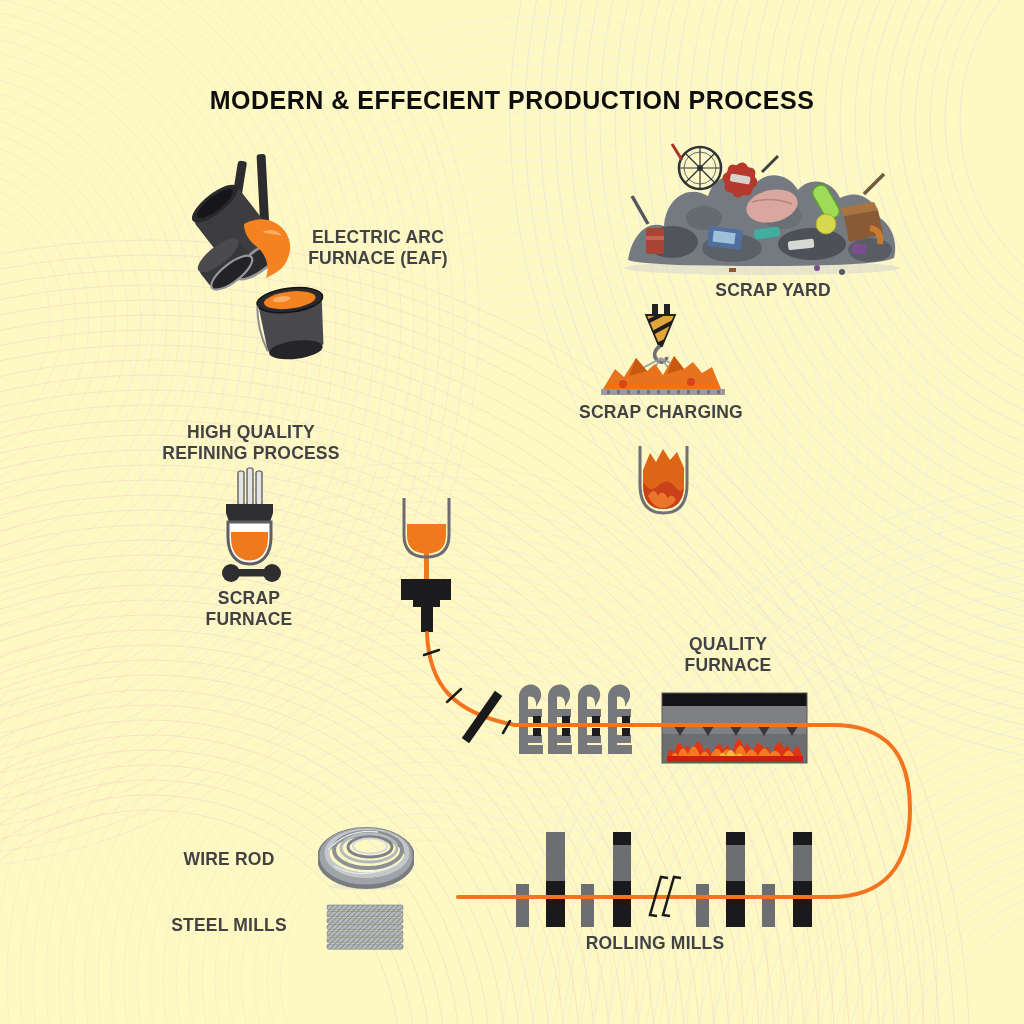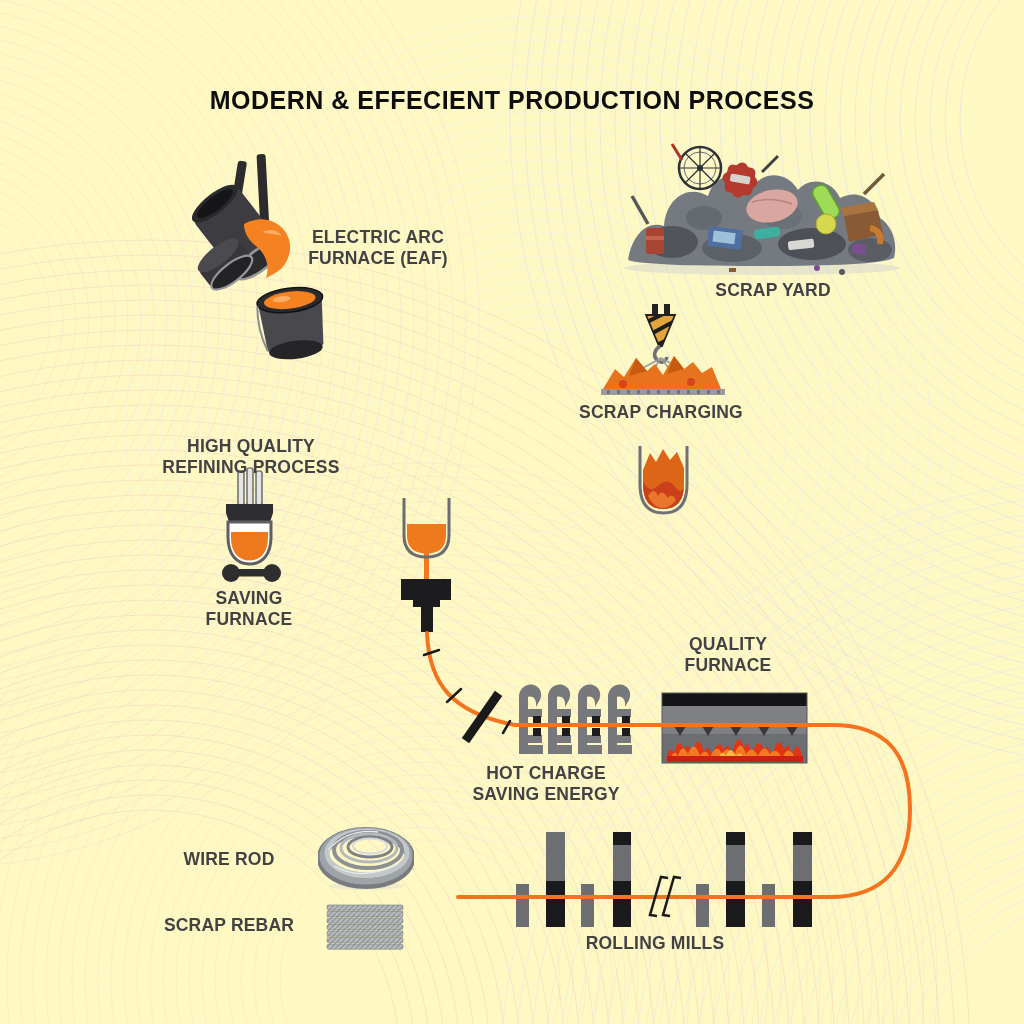--- a/index.html
+++ b/index.html
@@ -487,46 +487,42 @@
   </div>
 
   <div class="label" style="left:773px;top:280px">
     <span>SCRAP YARD</span>
   </div>
 
   <div class="label" style="left:661px;top:402px">
     <span>SCRAP CHARGING</span>
   </div>
 
-  <div class="label" style="left:251px;top:436px">
+  <div class="label" style="left:251px;top:422px">
     <span>HIGH QUALITY</span>
     <span>REFINING PROCESS</span>
   </div>
 
   <div class="label" style="left:249px;top:588px">
-    <span>SAVING</span>
+    <span>SCRAP</span>
     <span>FURNACE</span>
   </div>
 
 
   <div class="label" style="left:728px;top:634px">
     <span>QUALITY</span>
     <span>FURNACE</span>
   </div>
 
-  <div class="label" style="left:546px;top:763px">
-    <span>HOT CHARGE</span>
-    <span>SAVING ENERGY</span>
-  </div>
 
   <div class="label" style="left:229px;top:849px">
     <span>WIRE ROD</span>
   </div>
 
   <div class="label" style="left:229px;top:915px">
-    <span>SCRAP REBAR</span>
+    <span>STEEL MILLS</span>
   </div>
 
   <div class="label" style="left:655px;top:933px">
     <span>ROLLING MILLS</span>
   </div>
 
 </div>
 
 </body></html>

